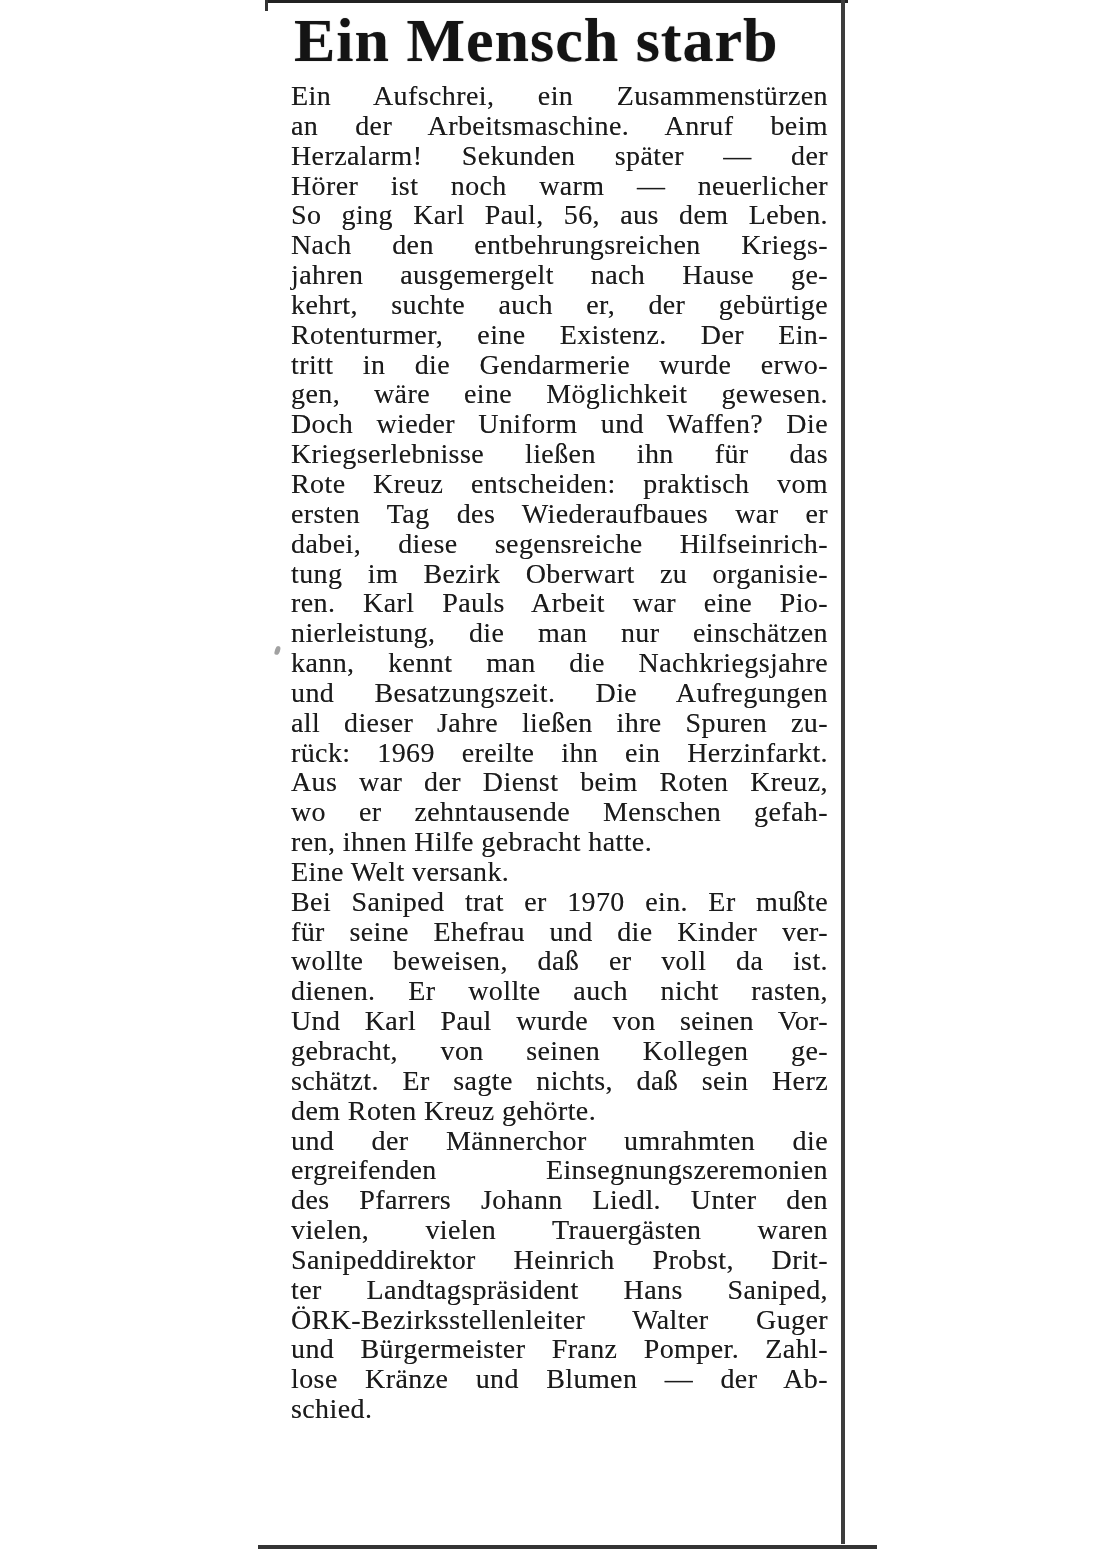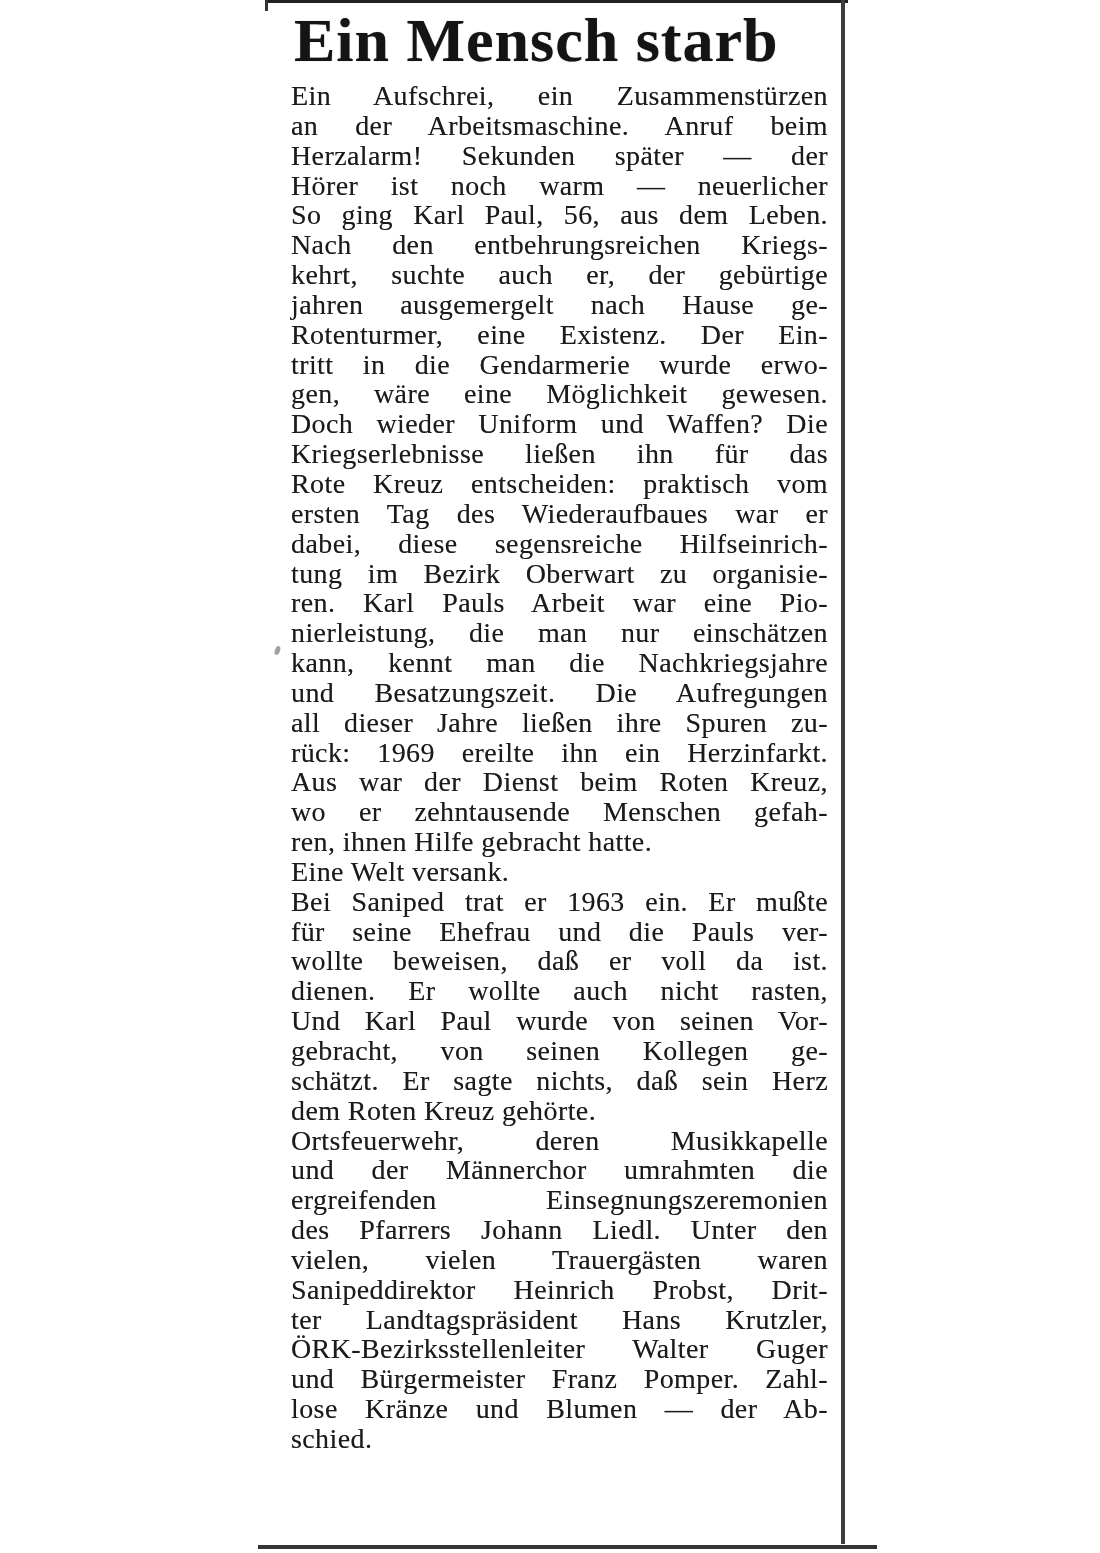--- a/index.html
+++ b/index.html
@@ -106,55 +106,54 @@
 
   <div class="column">
     <div class="headline">Ein Mensch starb</div>
     <div class="bodytext" id="body-text">
         <div class="line">Ein Aufschrei, ein Zusammenstürzen</div>
         <div class="line">an der Arbeitsmaschine. Anruf beim</div>
         <div class="line">Herzalarm! Sekunden später — der</div>
         <div class="line">Hörer ist noch warm — neuerlicher</div>
         <div class="line">So ging Karl Paul, 56, aus dem Leben.</div>
         <div class="line">Nach den entbehrungsreichen Kriegs-</div>
+        <div class="line">jahren ausgemergelt nach Hause ge-</div>
         <div class="line">kehrt, suchte auch er, der gebürtige</div>
-        <div class="line">jahren ausgemergelt nach Hause ge-</div>
         <div class="line">Rotenturmer, eine Existenz. Der Ein-</div>
         <div class="line">tritt in die Gendarmerie wurde erwo-</div>
         <div class="line">gen, wäre eine Möglichkeit gewesen.</div>
         <div class="line">Doch wieder Uniform und Waffen? Die</div>
         <div class="line">Kriegserlebnisse ließen ihn für das</div>
         <div class="line">Rote Kreuz entscheiden: praktisch vom</div>
         <div class="line">ersten Tag des Wiederaufbaues war er</div>
         <div class="line">dabei, diese segensreiche Hilfseinrich-</div>
         <div class="line">tung im Bezirk Oberwart zu organisie-</div>
         <div class="line">ren. Karl Pauls Arbeit war eine Pio-</div>
         <div class="line">nierleistung, die man nur einschätzen</div>
         <div class="line">kann, kennt man die Nachkriegsjahre</div>
         <div class="line">und Besatzungszeit. Die Aufregungen</div>
         <div class="line">all dieser Jahre ließen ihre Spuren zu-</div>
         <div class="line">rück: 1969 ereilte ihn ein Herzinfarkt.</div>
         <div class="line">Aus war der Dienst beim Roten Kreuz,</div>
         <div class="line">wo er zehntausende Menschen gefah-</div>
         <div class="line nj">ren, ihnen Hilfe gebracht hatte.</div>
         <div class="line nj">Eine Welt versank.</div>
-        <div class="line">Bei Saniped trat er 1963 ein. Er mußte</div>
-        <div class="line">für seine Ehefrau und die Pauls ver-</div>
+        <div class="line">Bei Saniped trat er 1970 ein. Er mußte</div>
+        <div class="line">für seine Ehefrau und die Kinder ver-</div>
         <div class="line">wollte beweisen, daß er voll da ist.</div>
         <div class="line">dienen. Er wollte auch nicht rasten,</div>
         <div class="line">Und Karl Paul wurde von seinen Vor-</div>
         <div class="line">gebracht, von seinen Kollegen ge-</div>
         <div class="line">schätzt. Er sagte nichts, daß sein Herz</div>
         <div class="line nj">dem Roten Kreuz gehörte.</div>
-        <div class="line">Ortsfeuerwehr, deren Musikkapelle</div>
         <div class="line">und der Männerchor umrahmten die</div>
         <div class="line">ergreifenden Einsegnungszeremonien</div>
         <div class="line">des Pfarrers Johann Liedl. Unter den</div>
         <div class="line">vielen, vielen Trauergästen waren</div>
         <div class="line">Sanipeddirektor Heinrich Probst, Drit-</div>
-        <div class="line">ter Landtagspräsident Hans Krutzler,</div>
+        <div class="line">ter Landtagspräsident Hans Saniped,</div>
         <div class="line">ÖRK-Bezirksstellenleiter Walter Guger</div>
         <div class="line">und Bürgermeister Franz Pomper. Zahl-</div>
         <div class="line">lose Kränze und Blumen — der Ab-</div>
         <div class="line nj">schied.</div>
       </div>
   </div>
 </div>
 
 </body></html>

